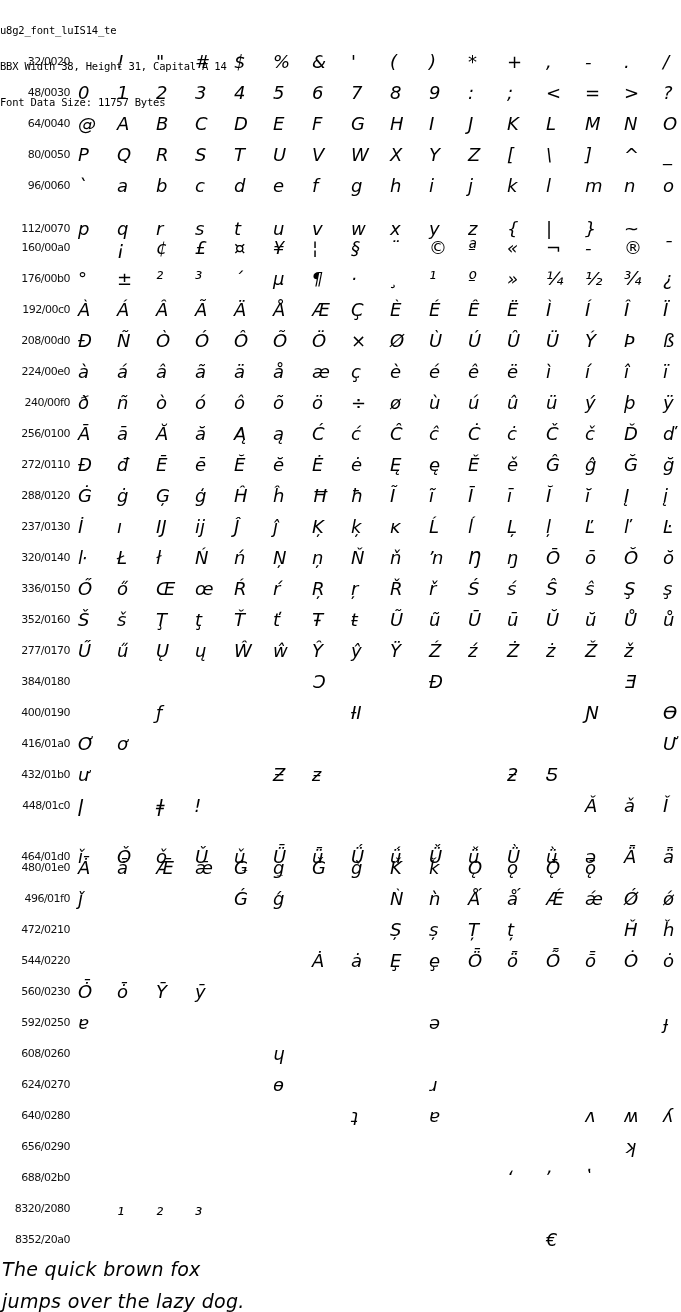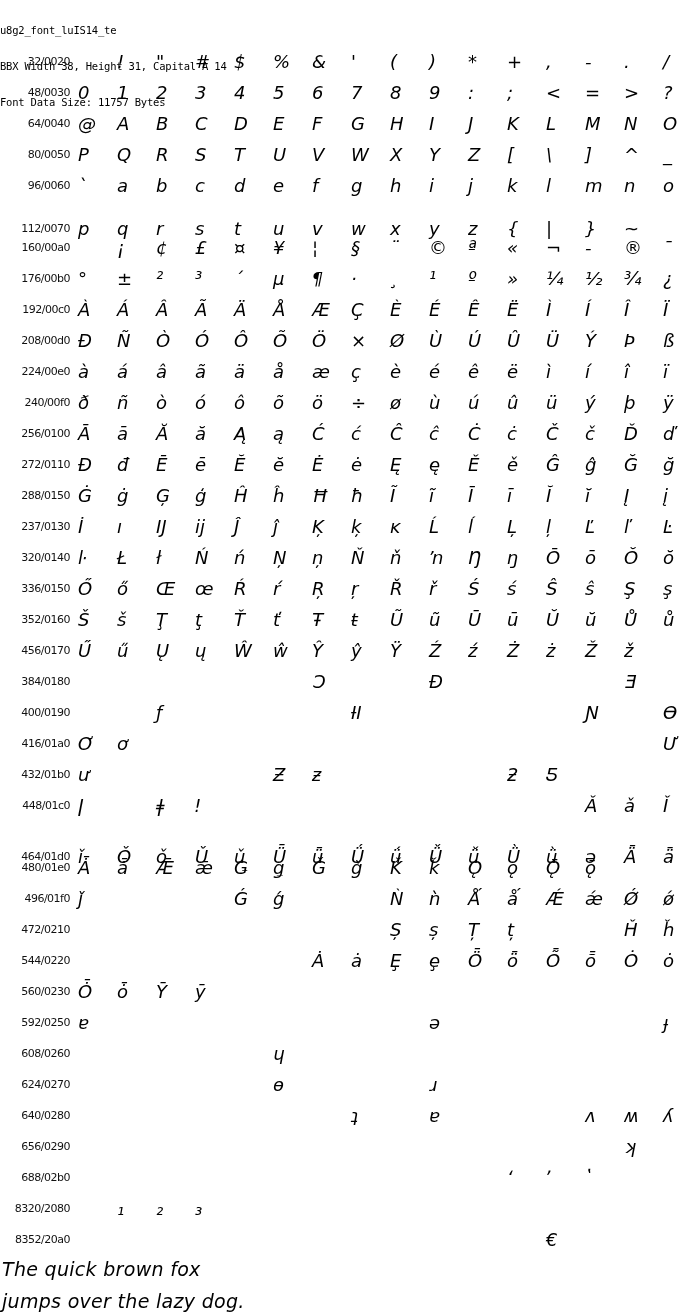--- a/index.html
+++ b/index.html
@@ -305,21 +305,21 @@
       <div class="glyph" style="left: 390px;">Ę</div>
       <div class="glyph" style="left: 429px;">ę</div>
       <div class="glyph" style="left: 468px;">Ě</div>
       <div class="glyph" style="left: 507px;">ě</div>
       <div class="glyph" style="left: 546px;">Ĝ</div>
       <div class="glyph" style="left: 585px;">ĝ</div>
       <div class="glyph" style="left: 624px;">Ğ</div>
       <div class="glyph" style="left: 663px;">ğ</div>
     </div>
     <div class="row" style="top: 480px;">
-      <div class="row-label">288/0150</div>
+      <div class="row-label">288/0120</div>
       <div class="glyph" style="left: 78px;">Ġ</div>
       <div class="glyph" style="left: 117px;">ġ</div>
       <div class="glyph" style="left: 156px;">Ģ</div>
       <div class="glyph" style="left: 195px;">ģ</div>
       <div class="glyph" style="left: 234px;">Ĥ</div>
       <div class="glyph" style="left: 273px;">ĥ</div>
       <div class="glyph" style="left: 312px;">Ħ</div>
       <div class="glyph" style="left: 351px;">ħ</div>
       <div class="glyph" style="left: 390px;">Ĩ</div>
       <div class="glyph" style="left: 429px;">ĩ</div>
@@ -400,21 +400,21 @@
       <div class="glyph" style="left: 390px;">Ũ</div>
       <div class="glyph" style="left: 429px;">ũ</div>
       <div class="glyph" style="left: 468px;">Ū</div>
       <div class="glyph" style="left: 507px;">ū</div>
       <div class="glyph" style="left: 546px;">Ŭ</div>
       <div class="glyph" style="left: 585px;">ŭ</div>
       <div class="glyph" style="left: 624px;">Ů</div>
       <div class="glyph" style="left: 663px;">ů</div>
     </div>
     <div class="row" style="top: 635px;">
-      <div class="row-label">456/0170</div>
+      <div class="row-label">277/0170</div>
       <div class="glyph" style="left: 78px;">Ű</div>
       <div class="glyph" style="left: 117px;">ű</div>
       <div class="glyph" style="left: 156px;">Ų</div>
       <div class="glyph" style="left: 195px;">ų</div>
       <div class="glyph" style="left: 234px;">Ŵ</div>
       <div class="glyph" style="left: 273px;">ŵ</div>
       <div class="glyph" style="left: 312px;">Ŷ</div>
       <div class="glyph" style="left: 351px;">ŷ</div>
       <div class="glyph" style="left: 390px;">Ÿ</div>
       <div class="glyph" style="left: 429px;">Ź</div>

